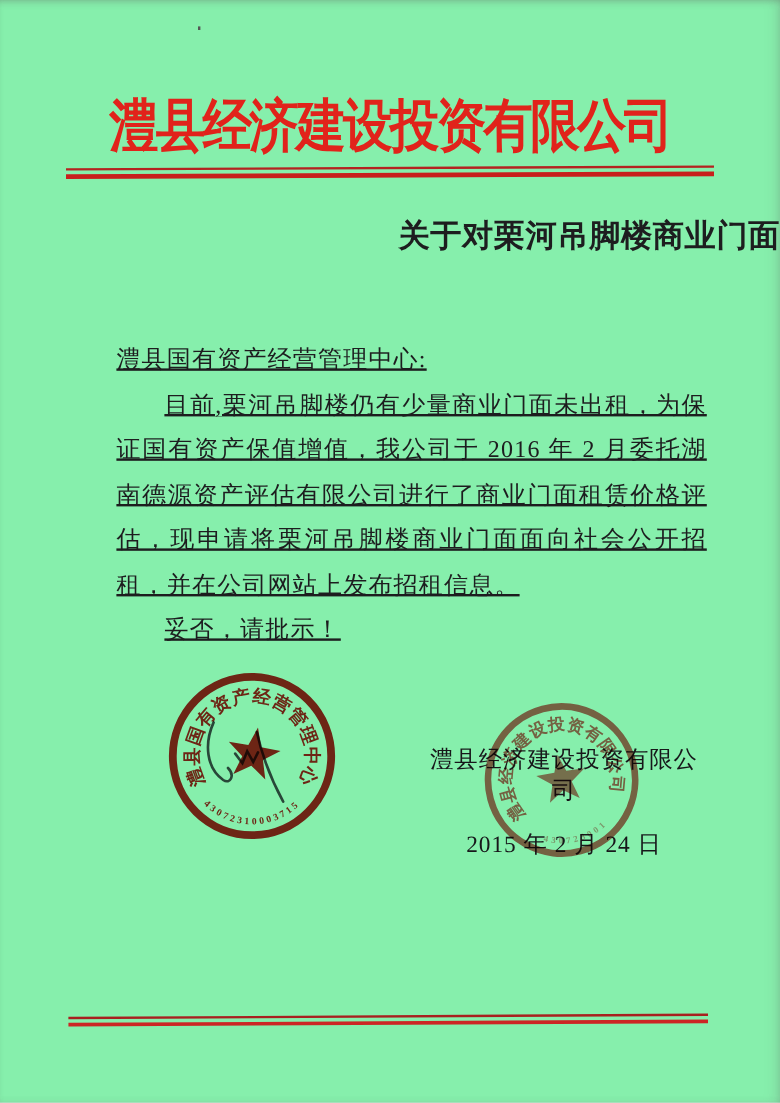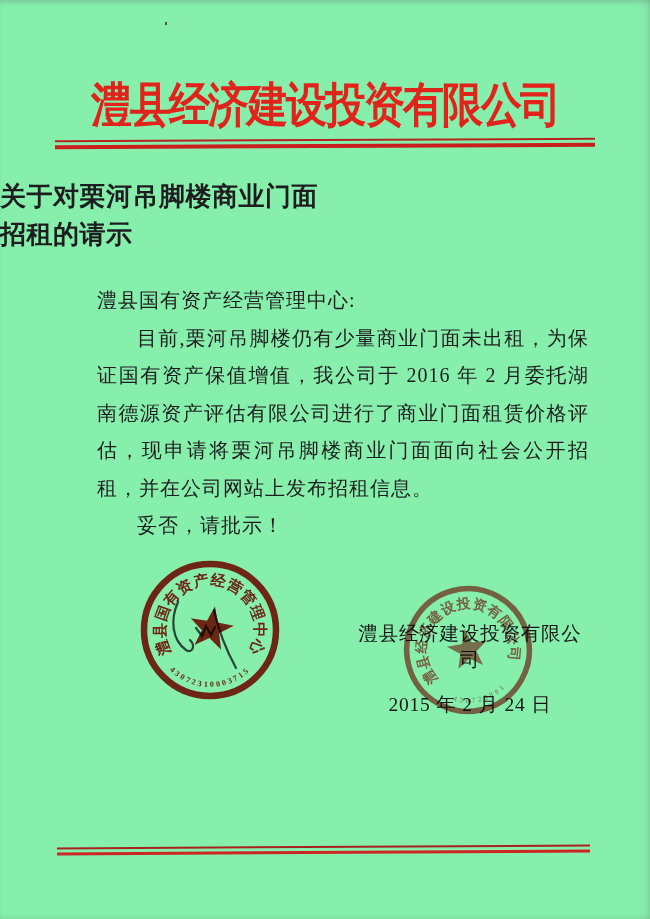--- a/index.html
+++ b/index.html
@@ -22,28 +22,28 @@
   .rule{position:absolute;left:55px;width:540px;}
   .rule-header{top:139px;transform:rotate(-0.25deg);}
   .rule-footer{top:846px;left:57px;width:533px;transform:rotate(-0.3deg);}
   .rule .thin{height:2px;background:#b42320;}
   .rule .gap{height:2.5px;}
   .rule .thick{height:4px;background:#c81f1c;}
   .rule-footer .thin{height:2px;background:#a8201f;}
   .rule-footer .thick{height:3px;background:#cc2624;}
   
   .doc-title{
-    position:absolute;top:178px;left:0;width:650px;text-align:left;
+    position:absolute;top:178px;left:0;width:650px;text-align:right;
     font-size:26px;line-height:38px;font-weight:700;color:#1d1d1f;
     letter-spacing:0.5px;
   }
   
   .content{
     position:absolute;top:282px;left:97px;width:492px;
-    font-size:20px;line-height:37.5px;color:#1d1d1f;letter-spacing:1px;
+    font-size:20px;line-height:37.5px;color:#1d1d1f;letter-spacing:1px;text-decoration:underline;
   }
   .content p{margin:0;}
   .para-main{text-indent:2em;text-align:justify;text-justify:inter-ideograph;}
   .para-closing{text-indent:2em;}
   
   .sig-block{
     position:absolute;top:621px;left:350px;width:240px;text-align:center;
     font-size:19.5px;color:#17171a;letter-spacing:0.8px;line-height:26px;
   }
   .sig-date{margin-top:19px;}
@@ -63,21 +63,20 @@
   <h1 class="letterhead">澧县经济建设投资有限公司</h1>
 
   <div class="rule rule-header">
     <div class="thin"></div>
     <div class="gap"></div>
     <div class="thick"></div>
   </div>
 
   <div class="doc-title">
     <div>关于对栗河吊脚楼商业门面</div>
-    <div>招租的请示</div>
   </div>
 
   <div class="content">
     <p class="salutation">澧县国有资产经营管理中心:</p>
     <p class="para-main">目前,栗河吊脚楼仍有少量商业门面未出租，为保证国有资产保值增值，我公司于 2016 年 2 月委托湖南德源资产评估有限公司进行了商业门面租赁价格评估，现申请将栗河吊脚楼商业门面面向社会公开招租，并在公司网站上发布招租信息。</p>
     <p class="para-closing">妥否，请批示！</p>
   </div>
 
   <div class="sig-block">
     <div class="sig-company">澧县经济建设投资有限公司</div>

